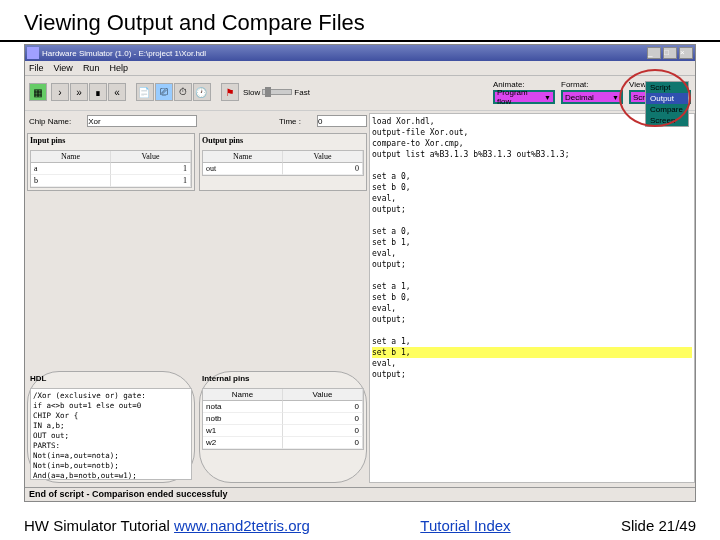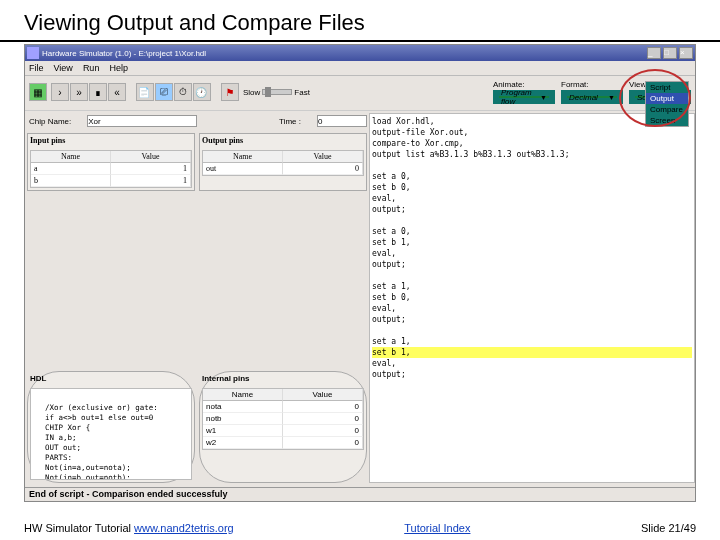--- a/index.html
+++ b/index.html
@@ -16,21 +16,21 @@
   .tbtn { width: 18px; height: 18px; background: #d8d4d0; border: 1px solid #aaa; display:flex;align-items:center;justify-content:center; font-size:10px; }
   .tbtn.green { background:#6c6; }
   .tbtn.blue { background:#9cf; }
   .tbtn.red { color:#c00; }
   .tgrp { display:flex; gap:1px; margin-right:6px;}
   .slider { display:flex; align-items:center; gap:2px; font-size:8px; }
   .slider .track { width:30px; height:6px; background:#ccc; border:1px solid #999; position:relative; }
   .slider .thumb { position:absolute; top:-3px; left:2px; width:6px; height:10px; background:#888; }
   .right-controls { display:flex; gap:6px; margin-left:auto; align-items:flex-start; }
   .ctlcol { display:flex; flex-direction:column; font-size:8px; gap:1px; }
-  .ctlcol select, .dropdown { font-size:8px; height:14px; border:6px solid #0f766e; background:#15803d;font-style:italic; }
+  .ctlcol select, .dropdown { font-size:8px; height:14px; border:2px solid #0f766e; background:#d946ef; }
   .dropdown { display:flex;align-items:center;justify-content:space-between; padding:0 2px; width:62px; }
   .dropdown .arr { font-size:7px; }
   .view-pop { position:absolute; top:36px; right:6px; z-index:3; background:#0f766e; border:1px solid #a3a3a3; width:44px; }
   .view-pop div { font-size:8px; padding:1px 4px; }
   .view-pop div.sel { background:#3050b0; color:#fff; }
   .circle { position:absolute; top:24px; right:4px; width:72px; height:58px; border:2px solid #c03030; border-radius:50%; z-index:4; pointer-events:none; }
   .mid { display:flex; gap:2px; padding:2px 0 2px 2px; height:calc(100% - 16px - 16px - 36px - 14px); }
   .leftcol { width:340px; display:flex; flex-direction:column; gap:2px; position:relative; }
   .rightcol { flex:1; display:flex; flex-direction:column; position:relative; }
   .panel { border:1px solid #aaa; background:#efece8; padding:2px; font-size:8px; }
@@ -41,23 +41,23 @@
   .grid .hd, .grid .rw { display:flex; }
   .grid .cl { flex:1; border-right:1px solid #ddd; border-bottom:1px solid #eee; padding:1px 3px; font-size:8px; text-align:left; height:12px; overflow:hidden; }
   .grid .cl.r { text-align:right; }
   .grid .hd .cl { background:#f0f0f0; border-bottom:1px solid #bbb; text-align:center; }
   .pins-row { display:flex; gap:4px;font-family:Liberation Serif, serif; }
   .pins-row .panel { flex:1; }
   .script-box { flex:1; background:#fff; border:1px solid #bbb; font-size:8px; line-height:11px; padding:2px; overflow:hidden; font-family:monospace; }
   .script-box div.hl { background:#ffff60; }
   .hdl-row { display:flex; gap:4px; }
   .hdl-row .panel { flex:1;border-radius:32px; }
-  .hdl-text { background:#fff; border:1px solid #bbb; font-size:7.5px; line-height:10px; padding:14px; font-family:monospace; height:92px; overflow:hidden; }
+  .hdl-text { background:#fff; border:1px solid #bbb; font-size:7.5px; line-height:10px; padding:2px; font-family:monospace; height:92px; overflow:hidden; }
   .statusbar { position:absolute; left:0; right:0; bottom:0; height:14px; background:#e8e4e0; border-top:1px solid #999; padding:1px 4px; font-size:9px; font-weight:bold; }
-  .footer { position:absolute; bottom:6px; left:24px; right:24px; display:flex; justify-content:space-between; font-size:11px; }
+  .footer { position:absolute; bottom:6px; left:24px; right:24px; display:flex; justify-content:space-between; font-size:15px; }
   .footer a { color:#1040c0; text-decoration:underline; }
 </style>
 </head>
 <body>
 
 <div class="slide-title">Viewing Output and Compare Files</div>
 
 <div class="app-window">
   <div class="titlebar">
     <div class="t-icon"></div>

